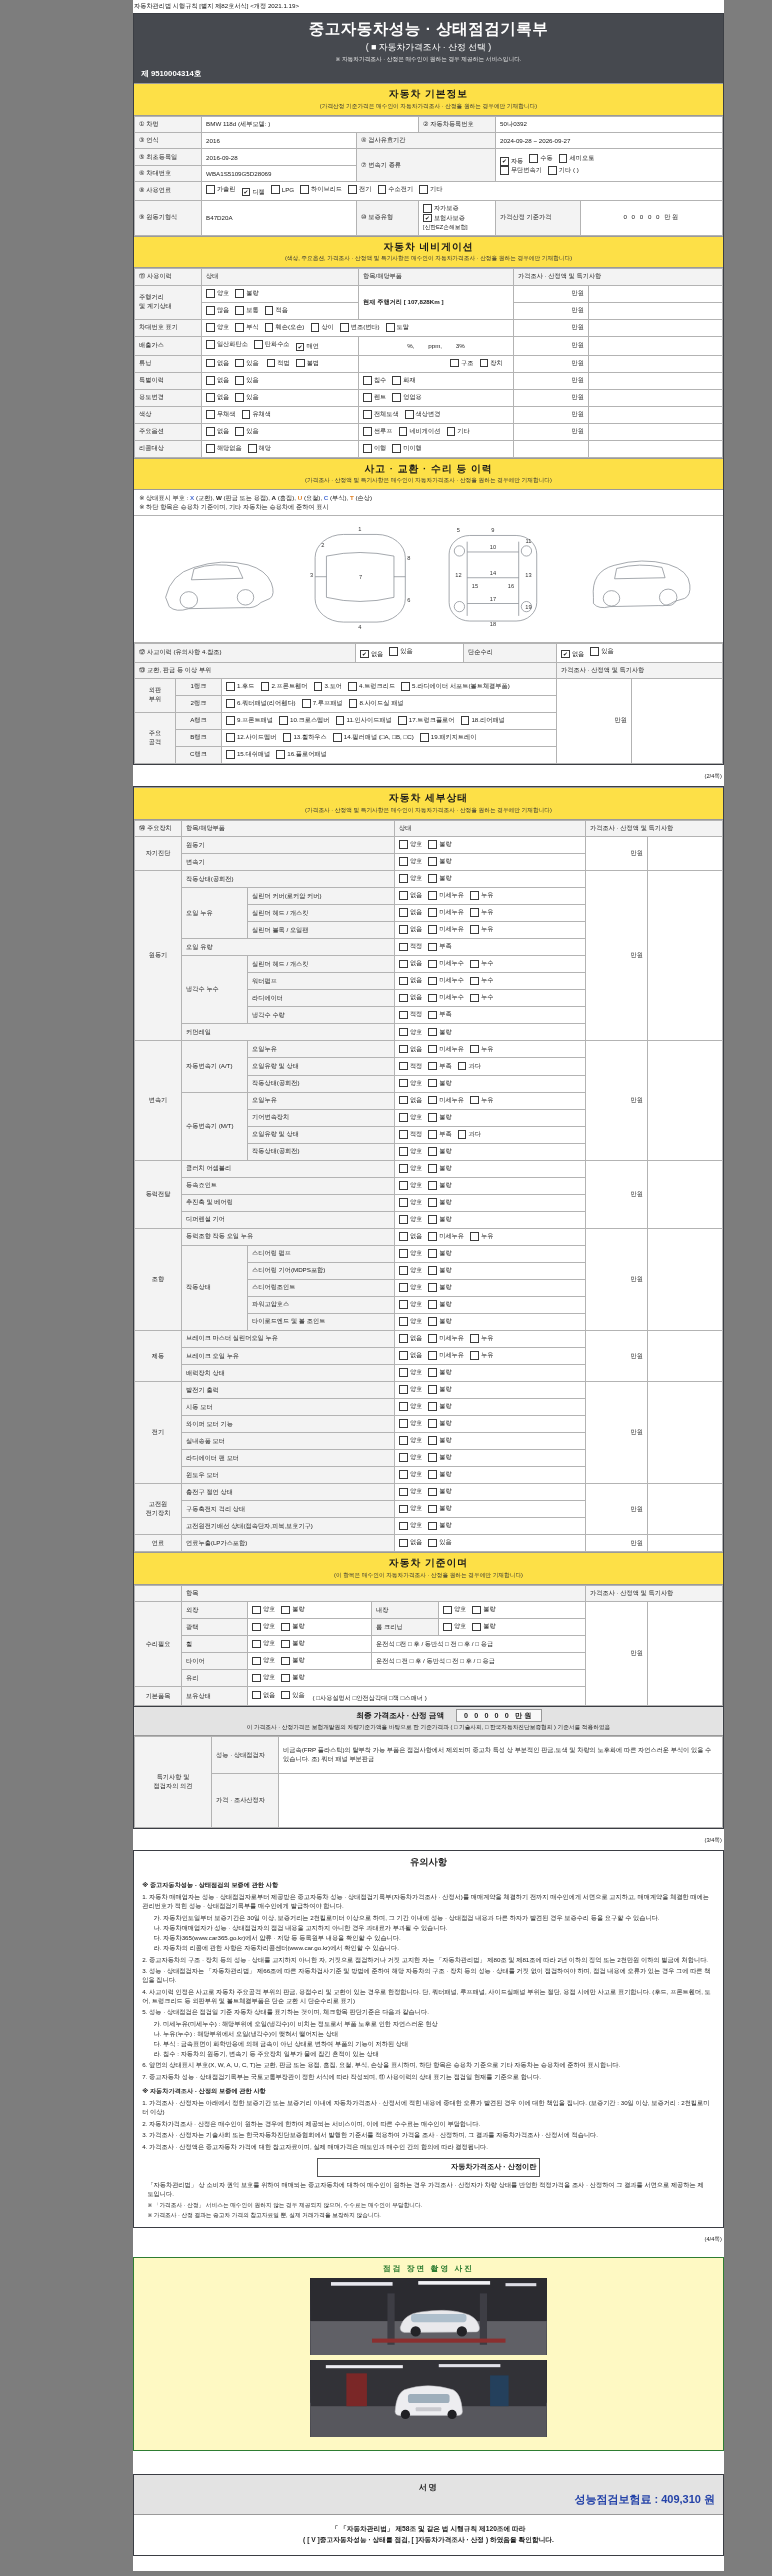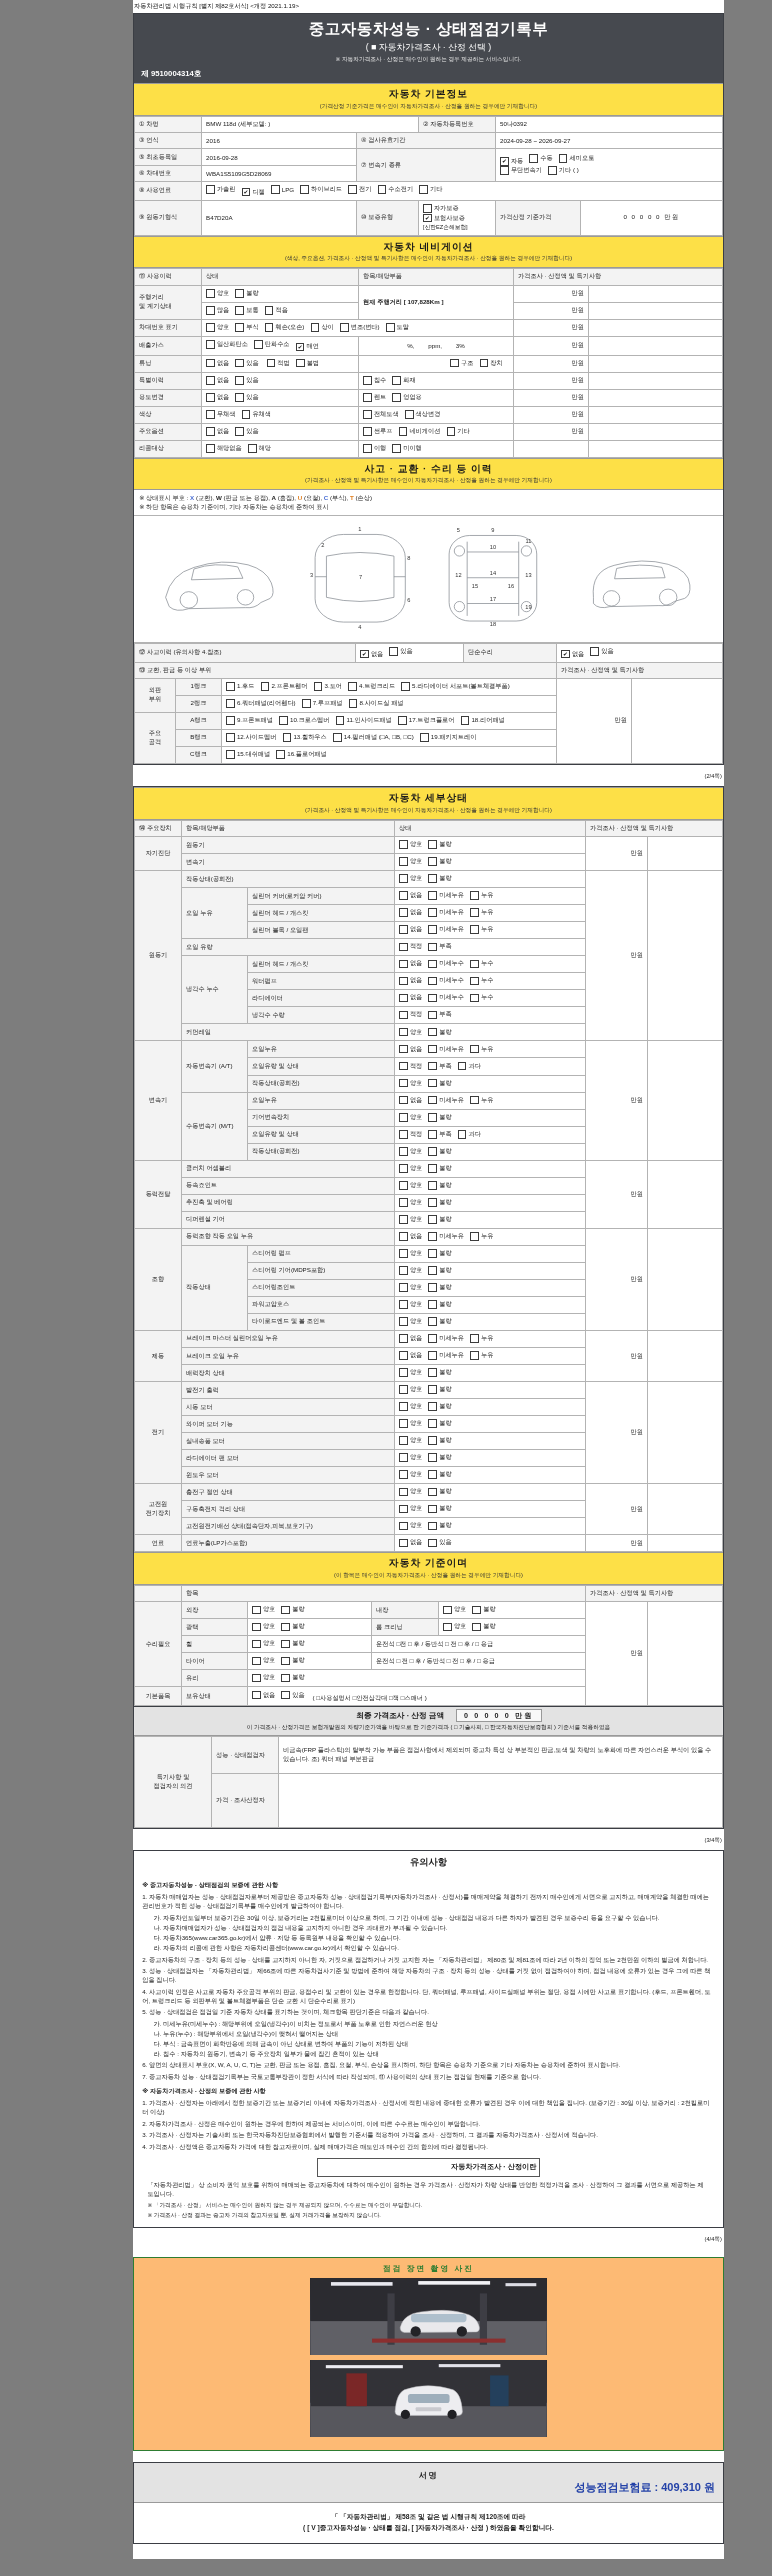--- a/index.html
+++ b/index.html
@@ -39,25 +39,25 @@
   
   .notice-body{padding:6.2px 8.2px;font-size:6.2px;line-height:1.45;}
   .notice-title{text-align:center;font-size:9.3px;font-weight:bold;padding:5.2px 0 1px 0;}
   .n-sec{font-weight:bold;margin:5.2px 0 3.1px 0;}
   .n-item{margin:2.6px 0;}
   .n-sub{margin:1px 0 1px 11.3px;}
   .defbox{border:0.5px solid #555;margin:6.2px auto 4.1px auto;width:216px;text-align:right;font-weight:bold;font-size:7.2px;padding:3.1px 2.1px;}
   .defbody{font-size:6.2px;margin:2.1px 5.2px;line-height:1.45;}
   .defnote{font-size:5.7px;margin:1.5px 5.2px;color:#222;}
   
-  .photobox{border:1.5px solid #2e7d32;margin-top:8.2px;padding:4.1px 0 7.2px 0;background:#fdba74;}
+  .photobox{border:1.5px solid #2e7d32;margin-top:8.2px;padding:4.1px 0 7.2px 0;background:#fef9c3;}
   .photobox .ptitle{text-align:center;color:#2e7d32;font-weight:bold;font-size:7.7px;letter-spacing:2.1px;padding:2.1px 0 4.1px 0;}
   .photo{width:237px;height:77px;margin:0 auto 5.2px auto;position:relative;overflow:hidden;background:linear-gradient(#26262b 0%,#3a3a41 55%,#6a6a70 56%,#4c4c52 100%);}
   
-  .signbox{border:1.5px solid #3b3e44;margin-top:11px;}
+  .signbox{border:1.5px solid #3b3e44;margin-top:23px;}
   .signhead{background:#e3e3e3;border-bottom:0.5px solid #9a9a9a;position:relative;padding:7.2px 8.2px;}
   .signhead .stitle{text-align:center;font-size:8.2px;font-weight:bold;letter-spacing:1.5px;}
   .signhead .premium{position:absolute;right:8px;top:17.5px;color:#2442a8;font-size:11px;font-weight:bold;}
   .statement{text-align:center;font-size:6.7px;font-weight:bold;padding:8.2px 4.1px 9.3px 4.1px;line-height:1.7;}
   .final-band{background:#e3e3e3;border-top:1px solid #3b3e44;border-bottom:0.5px solid #9a9a9a;padding:3.6px 4.1px;text-align:center;}
   .final-band .fl{font-size:7.7px;font-weight:bold;margin-right:9.3px;padding-left:41px;}
   .final-band .fv{font-size:7.2px;font-weight:bold;background:#f8f8f8;border:0.5px solid #999;padding:1px 7.2px;letter-spacing:2.1px;}
   .final-band .fn{font-size:5.7px;margin-top:2.6px;}
   svg text{font-family:"Liberation Sans","DejaVu Sans",sans-serif;}
 </style>

